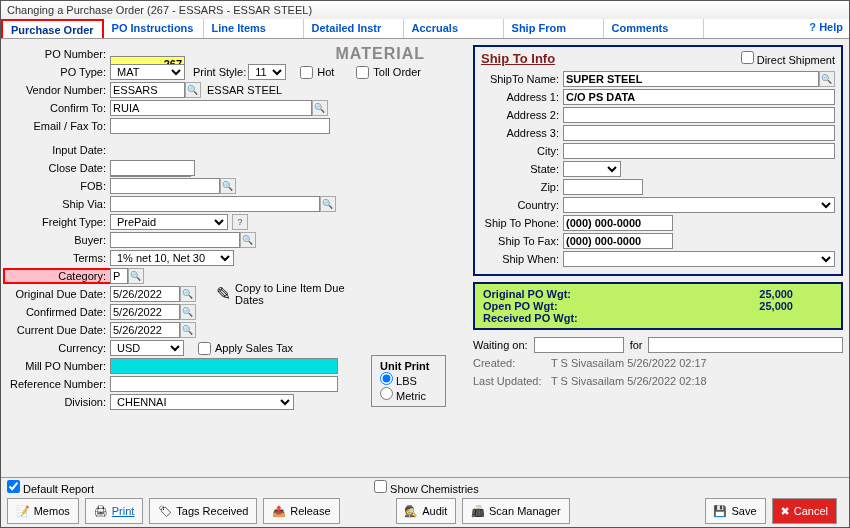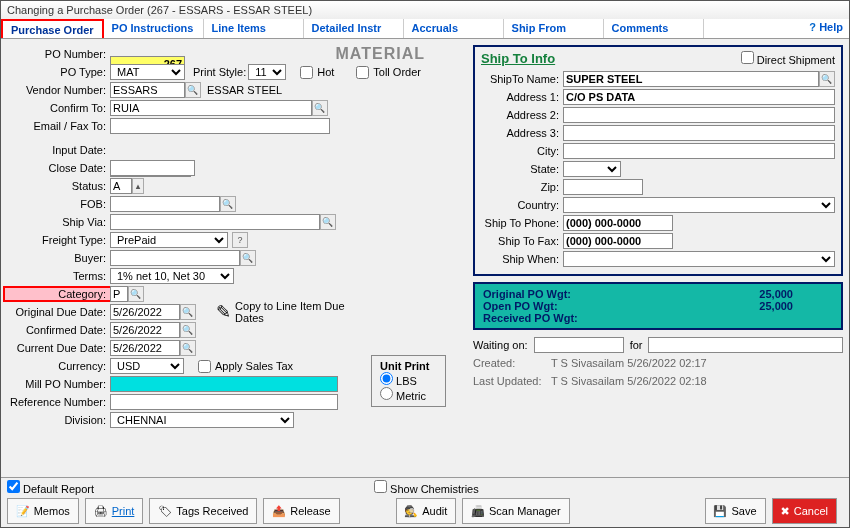--- a/index.html
+++ b/index.html
@@ -13,23 +13,23 @@
   .left { position:absolute; left:4px; top:6px; width:460px; }
   .right { position:absolute; right:6px; top:6px; width:370px; }
   .row { display:flex; align-items:center; height:18px; margin:0; }
   .lbl { width:105px; text-align:right; padding-right:4px; color:#000; }
   input[type=text], select { border:1px solid #888; height:16px; padding:0 2px; background:#fff; font-size:11px; }
   .hi-yellow { background: #ffff66 !important; font-weight:bold; text-align:right; }
   .hi-pink { outline:2px solid red; }
   .btn-look { width:16px; height:16px; border:1px solid #aaa; background:#eee; display:inline-flex; align-items:center; justify-content:center; cursor:pointer; font-size:9px; color:#555;}
   .material-h { color:#888; font-weight:bold; font-size:16px; letter-spacing:1px; }
   .shipto { border:2px solid #001a66; padding:4px 6px 6px 6px; }
-  .shipto h3 { color:#15803d; font-size:13px; text-decoration:underline; margin-bottom:4px; font-weight:bold;}
+  .shipto h3 { color:#7f1d1d; font-size:13px; text-decoration:underline; margin-bottom:4px; font-weight:bold;}
   .shipto .row .lbl { width:82px; }
-  .wgtbox { border:2px solid #001a66; background:#14b8a6; color:#001a66; margin-top:6px; padding:4px 8px; font-weight:bold; }
+  .wgtbox { border:2px solid #001a66; background:#bef264; color:#001a66; margin-top:6px; padding:4px 8px; font-weight:bold; }
   .wgtbox .r { display:flex; justify-content:space-between; padding-right:40px; }
   .unitbox { border:1px solid #888; padding:4px 8px; position:absolute; left:370px; top:316px; width:75px; background:#f0f0f0;}
   .footer { position:absolute; bottom:0; left:0; right:0; height:50px; border-top:1px solid #999; padding:2px 6px; background:#f0f0f0;}
   .fbtn { display:inline-flex; align-items:center; gap:4px; border:1px solid #999; padding:3px 8px; background:#f8f8f8; cursor:pointer; height:26px; margin-right:6px; }
   .chk { margin-right:4px; }
   .teal { background:#00e0e0 !important; }
 </style>
 </head>
 <body>
 
@@ -84,25 +84,20 @@
     <div style="height:6px"></div>
     <div class="row">
       <span class="lbl">Input Date:</span>
       <input type="text" style="width: 81px; margin-top: 38px;" value="05/26/2022">
     </div>
     <div class="row">
       <span class="lbl">Close Date:</span>
       <input type="text" style="width: 85px;">
     </div>
     <div class="row">
-      <span class="lbl">Status:</span>
-      <input type="text" style="width: 22px;" value="A">
-      <span class="btn-look" style="width:12px">▴</span>
-    </div>
-    <div class="row">
       <span class="lbl">FOB:</span>
       <input type="text" style="width: 110px;">
       <span class="btn-look">🔍</span>
     </div>
     <div class="row">
       <span class="lbl">Ship Via:</span>
       <input type="text" style="width: 210px;">
       <span class="btn-look">🔍</span>
     </div>
     <div class="row">

